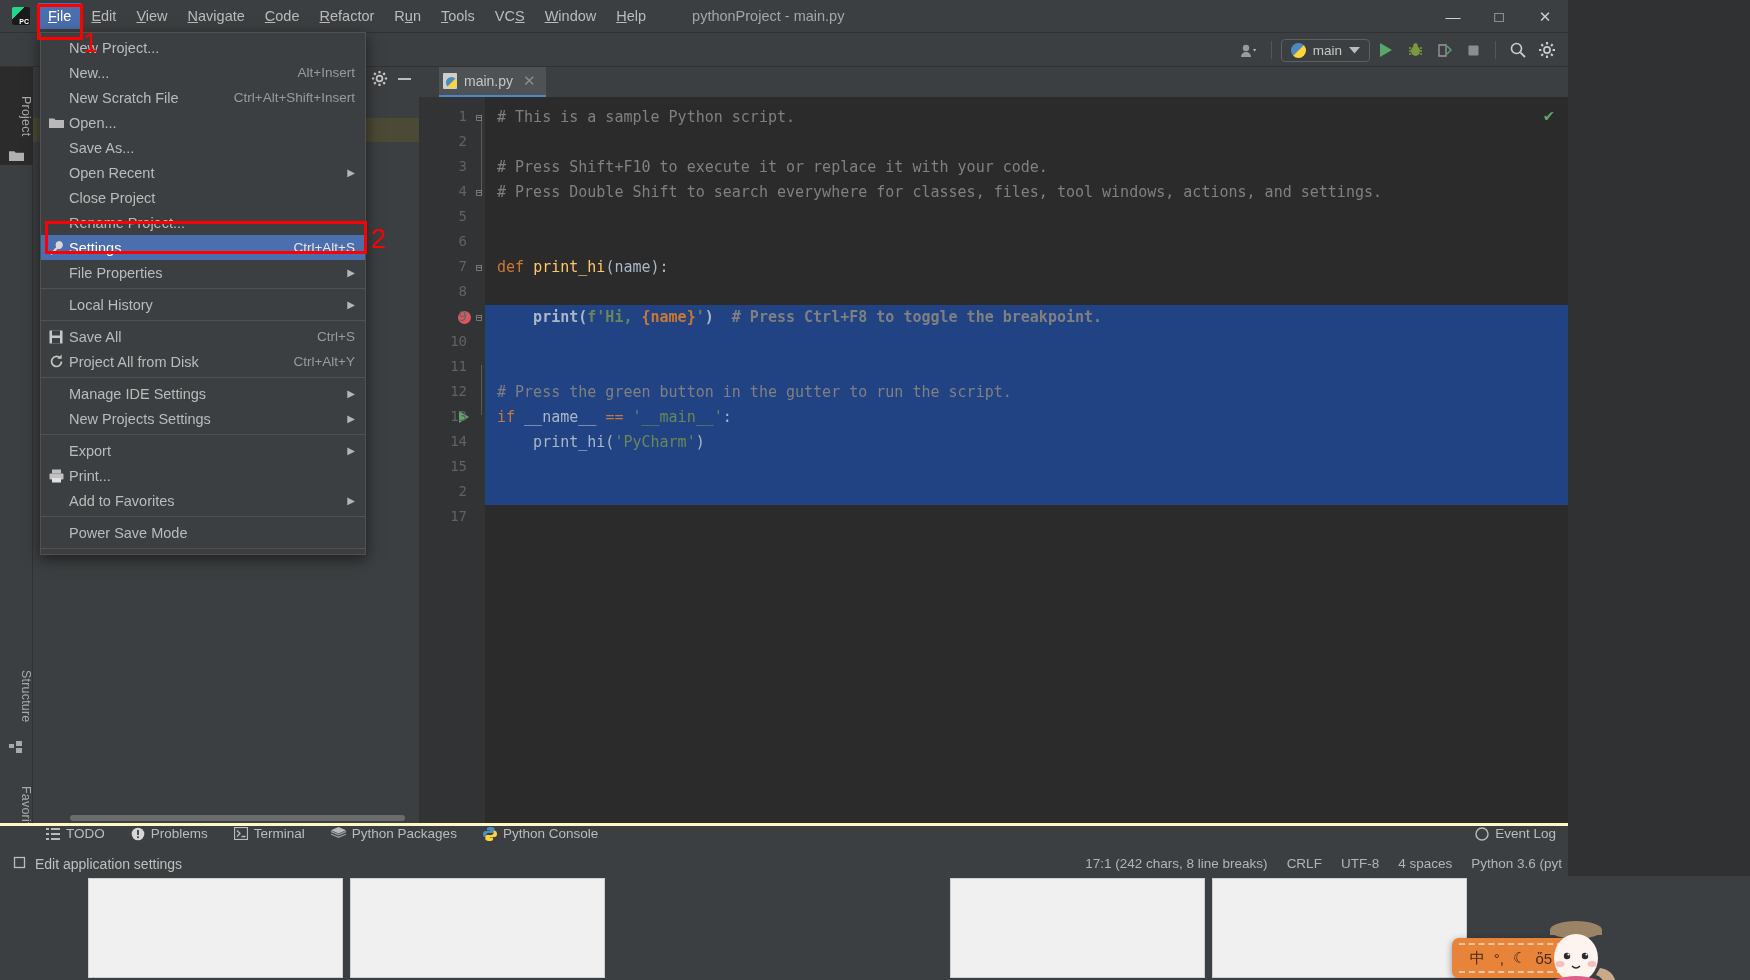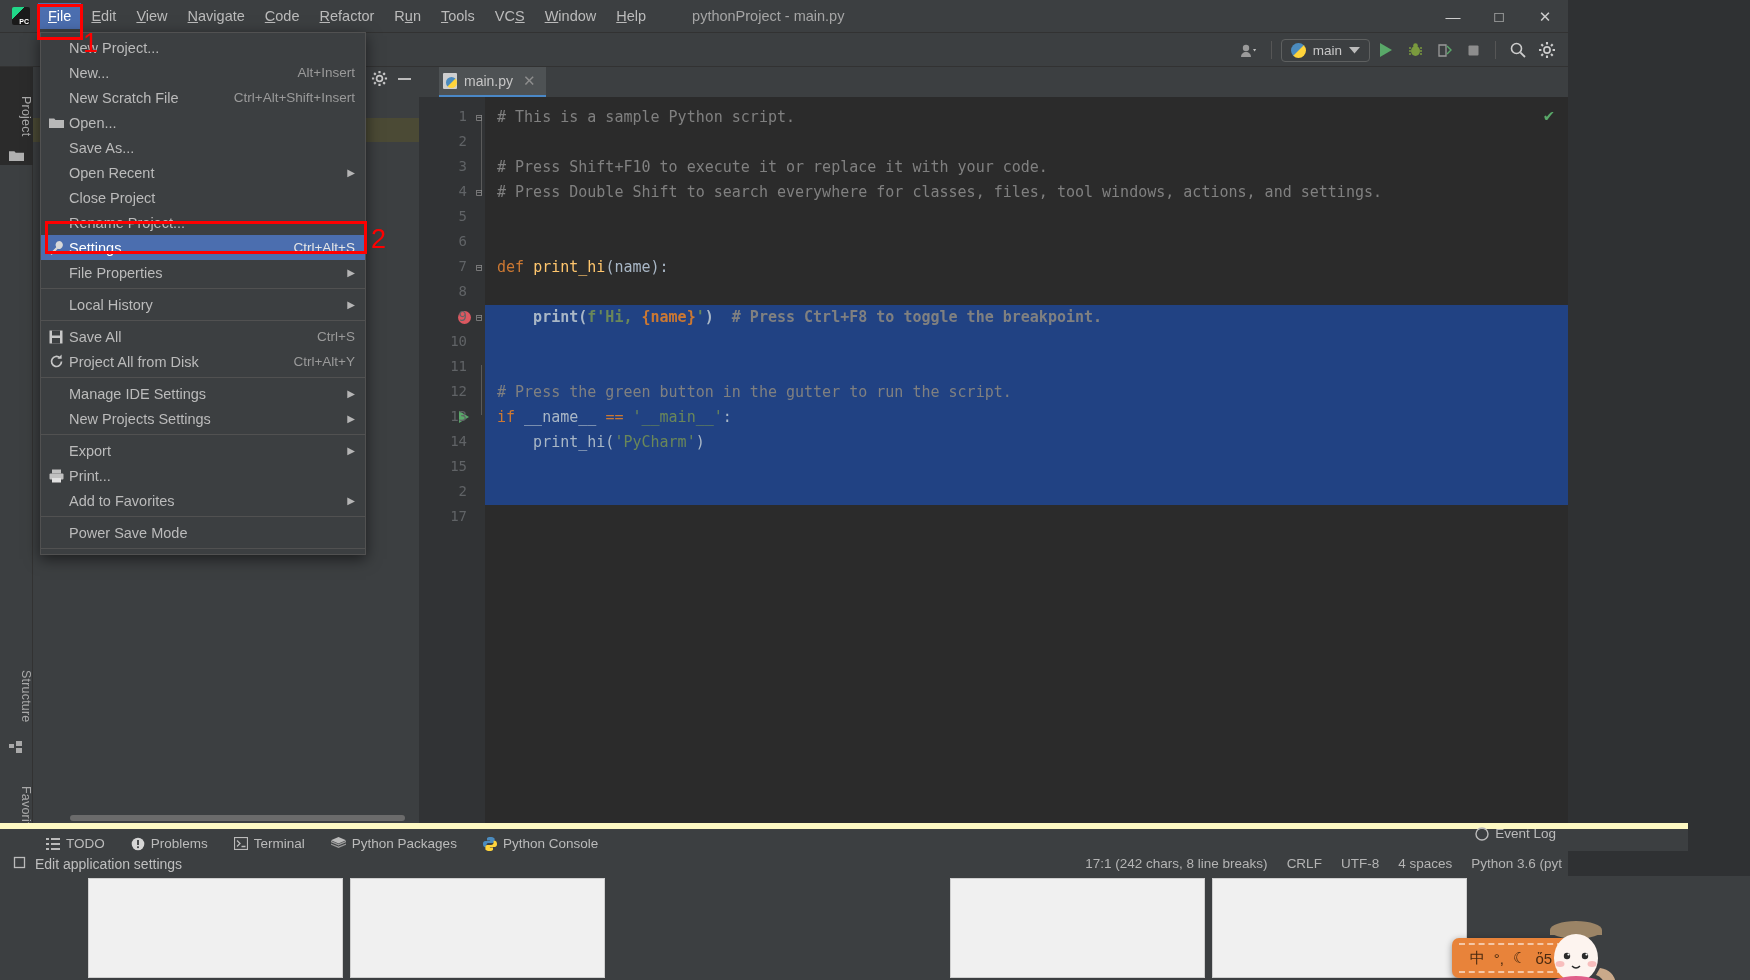--- a/index.html
+++ b/index.html
@@ -97,22 +97,22 @@
   .mrow .arw{ position:absolute; right:10px; font-size:10px; color:#b5b5b5; }
   .mrow .mico{ position:absolute; left:7px; width:16px; height:16px; display:flex;
                align-items:center; justify-content:center; font-size:13px; color:#b8b8b8; }
   .msep{ height:1px; background:#515151; margin:3px 0; }
 
   
   .annbox{ position:absolute; border:3px solid #ff0000; z-index:60; pointer-events:none; }
   .annnum{ position:absolute; color:#ff0000; font-size:27px; font-family:"Liberation Sans",sans-serif; z-index:61; }
 
   
-  .botbar{ position:absolute; left:0; top:823px; width:1688px; height:28px; background:#3c3f41;
-           border-top:6px solid #fef9c3; display:flex; align-items:flex-end; padding-left:46px; gap:26px; }
+  .botbar{ position:absolute; left:0; top:823px; width:1568px; height:28px; background:#3c3f41;
+           border-top:3px solid #fef9c3; display:flex; align-items:flex-start; padding-left:46px; gap:26px; }
   .botitem{ display:flex; align-items:center; gap:6px; font-size:13.5px; color:#bbbbbb; white-space:nowrap; }
   .statusbar{ position:absolute; left:0; top:851px; width:1568px; height:25px; background:#3c3f41;
               display:flex; align-items:center; padding-left:12px; gap:8px; }
   .st-right{ position:absolute; right:6px; display:flex; align-items:center; gap:19px;
              font-size:13.5px; color:#b4b4b4; white-space:nowrap; }
   .eventlog{ position:absolute; right:12px; top:826px; display:flex; align-items:center; gap:6px;
              font-size:13.5px; color:#bbbbbb; z-index:5; }
 
   
   .ime{ position:absolute; left:1452px; top:938px; width:118px; height:40px; background:#e8833a;

